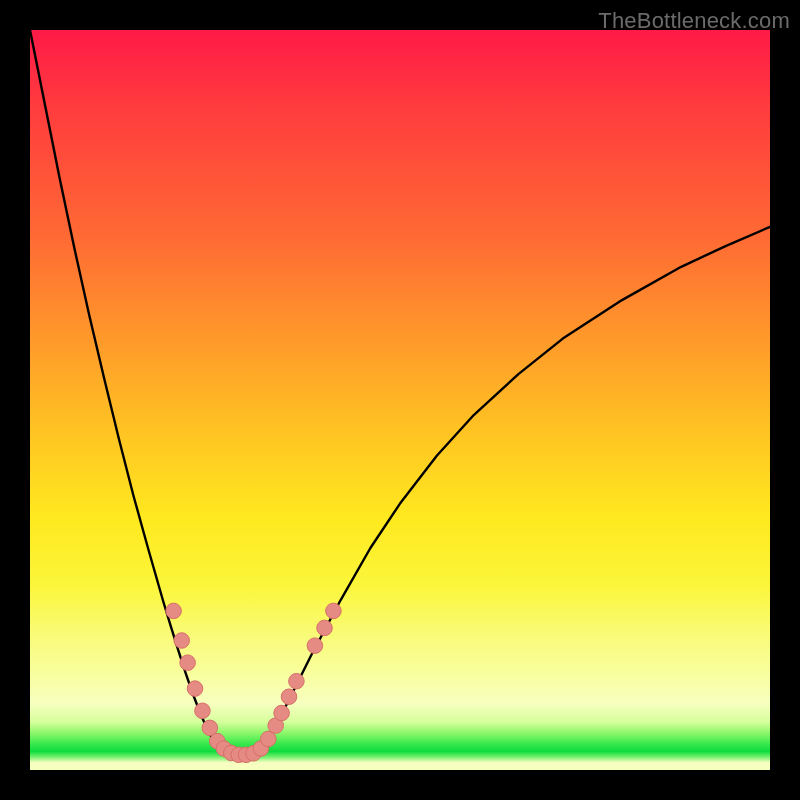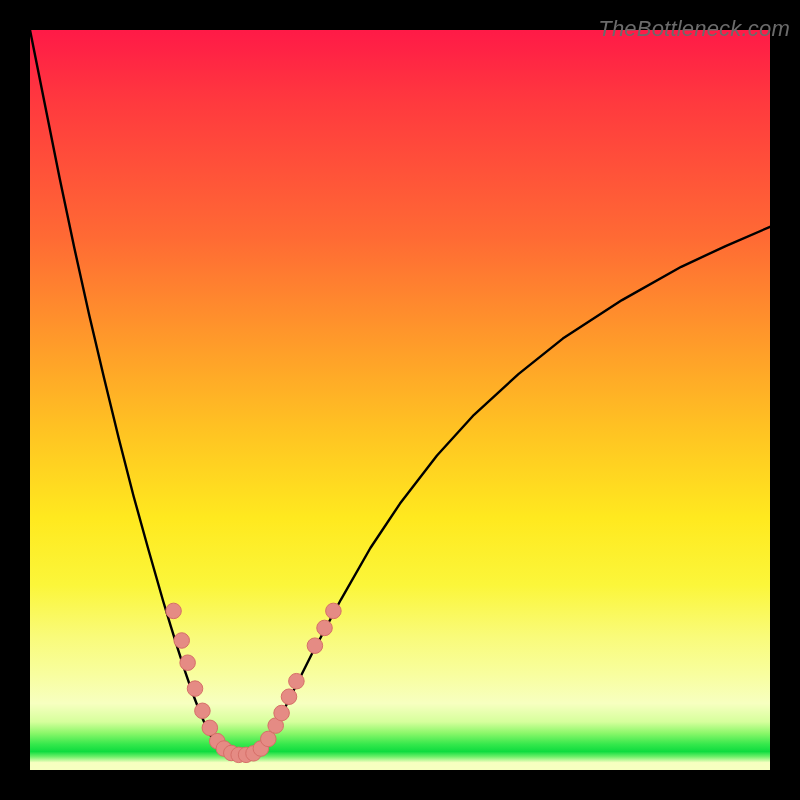--- a/index.html
+++ b/index.html
@@ -42,28 +42,27 @@
       #8cf76a 95%,
       #36e84c 96.5%,
       #0fdc3f 97.5%,
       #6ff06a 98.2%,
       #f7ffc0 99%,
       #f7ffc0 100%
     );
   }
   .watermark {
     position: absolute;
-    top: 16px;
+    top: 8px;
     right: 10px;
     color: #6b6b6b;
     font-size: 22px;
     letter-spacing: 0.2px;
     font-weight: 500;
     user-select: none;
-    font-style: italic;
   }
   svg.curve {
     position: absolute;
     left: 0;
     top: 0;
     width: 740px;
     height: 740px;
     overflow: visible;
   }
 </style>

